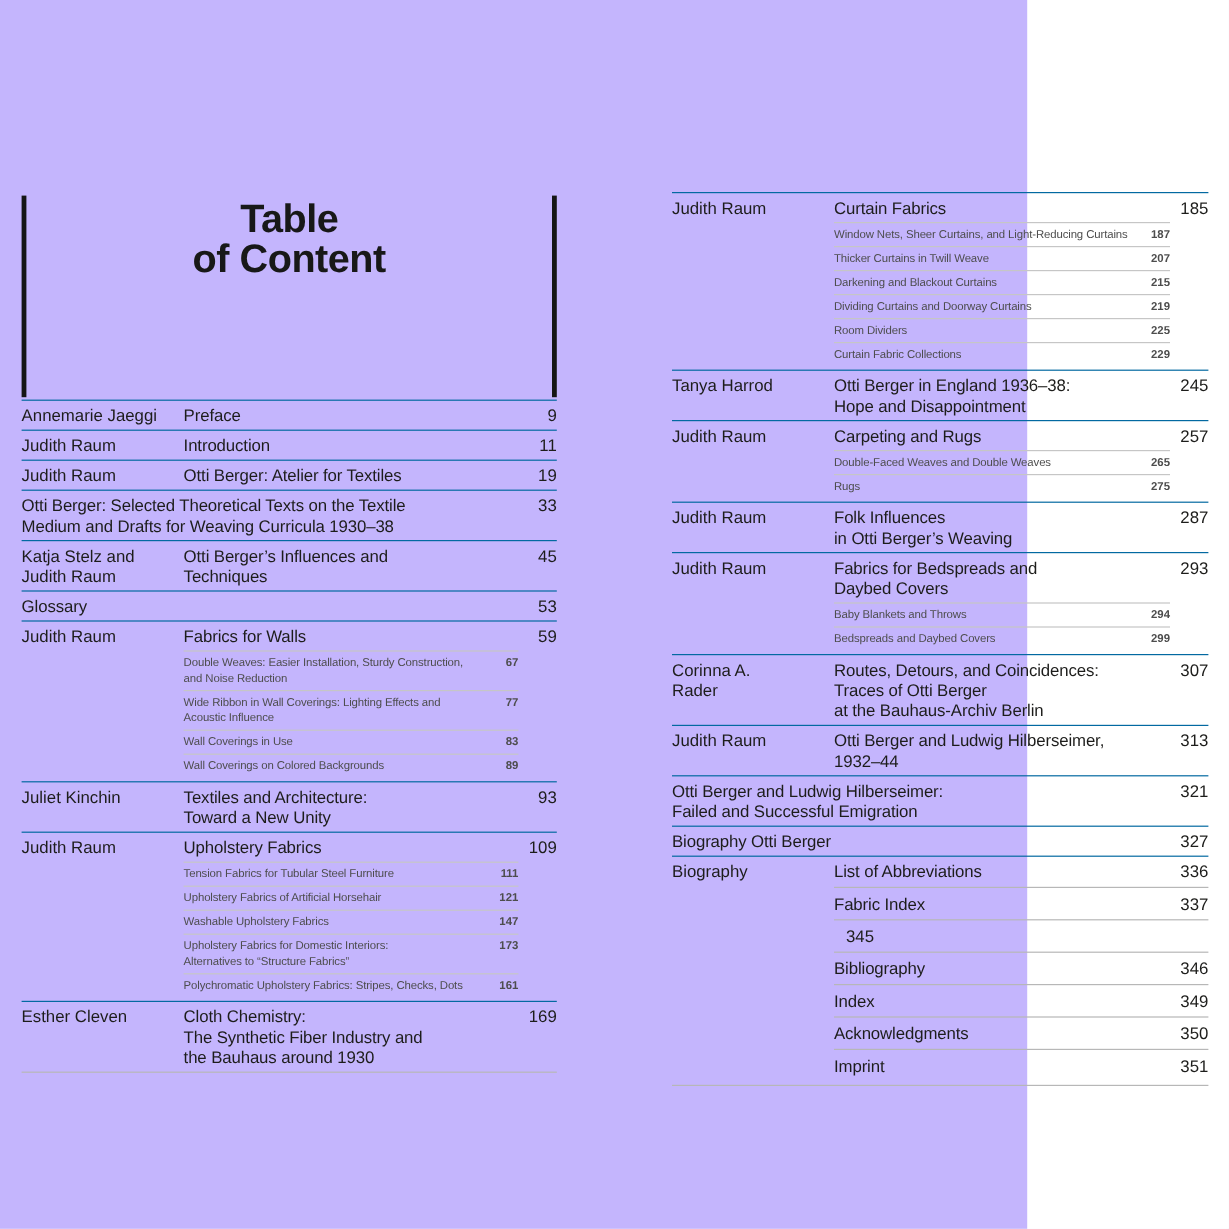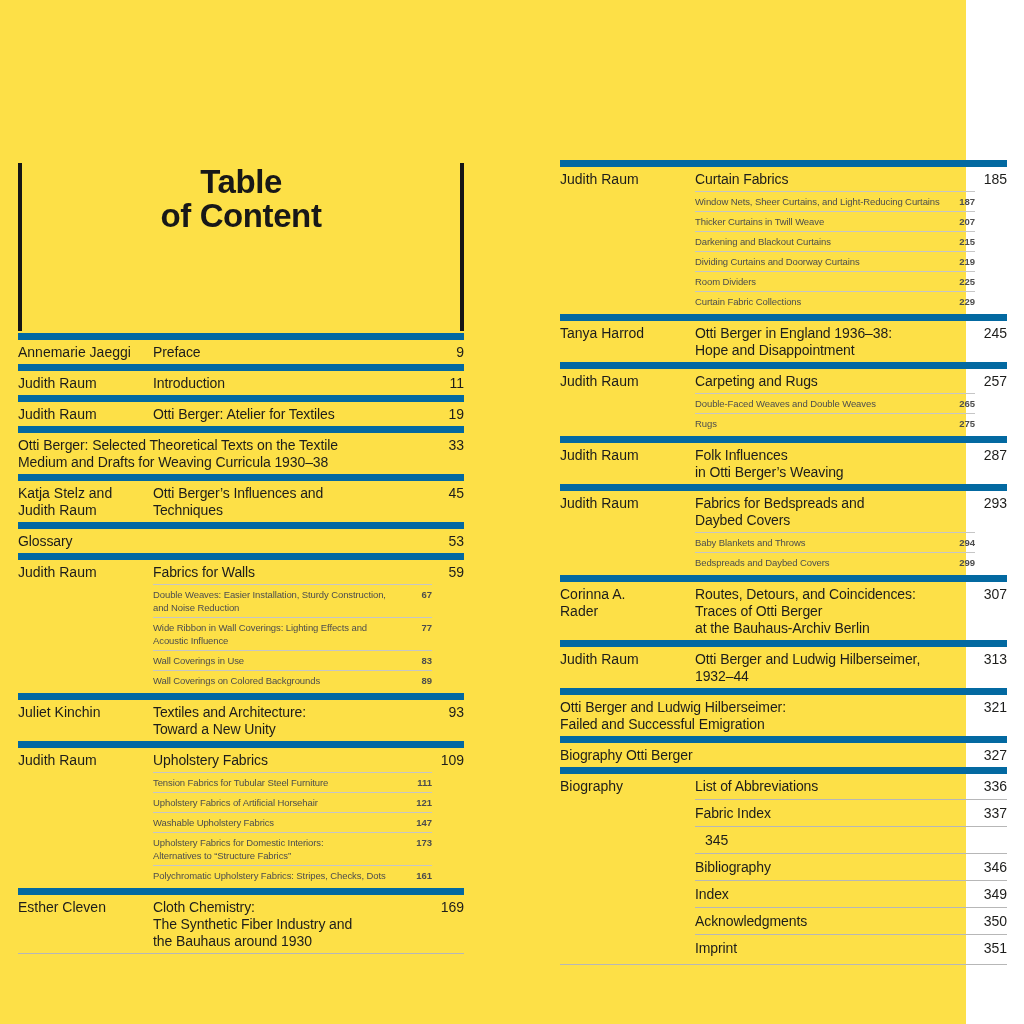--- a/index.html
+++ b/index.html
@@ -1,34 +1,34 @@
 <!DOCTYPE html>
 <html><head>
 <meta charset="utf-8">
 <style>
   html,body{margin:0;padding:0;background:#ffffff;}
   body{width:1024px;height:1024px;overflow:hidden;
        font-family:"Liberation Sans",sans-serif;color:#1d1d1b;}
-  .page{position:relative;width:966px;height:1024px;background:#fde047;}
+  .page{position:relative;width:856px;height:1024px;background:#c4b5fd;}
 
   .col{position:absolute;}
   .col-left{left:18px;top:163px;width:446px;}
   .col-right{left:560px;top:160px;width:447px;}
 
   
   .title-block{position:relative;height:170px;}
   .bar{position:absolute;top:0;width:4px;height:168px;background:#151515;}
   .bar-left{left:0;}
   .bar-right{right:0;}
   .toc-title{text-align:center;font-size:33px;line-height:34px;font-weight:600;
              letter-spacing:-0.4px;color:#181818;white-space:pre-line;padding-top:2px;}
 
   
   .entries{border-bottom:1px solid #b7b7b7;}
-  .entry{display:flex;border-top:7px solid #0369a1;padding:4px 0 3px;}
+  .entry{display:flex;border-top:1px solid #0369a1;padding:4px 0 3px;}
   .author{width:135px;flex:none;font-size:14px;line-height:17px;white-space:pre-line;}
   .body{flex:1;min-width:0;}
   .trow{display:flex;align-items:flex-start;}
   .title{flex:1;font-size:14px;line-height:17px;white-space:pre-line;letter-spacing:-0.1px;}
   .pageno{font-size:14px;line-height:17px;margin-left:10px;text-align:right;white-space:nowrap;}
 
   
   .subs{margin-right:32px;margin-top:3px;}
   .sub{display:flex;border-top:1px solid #c6c6c6;padding:3px 0;justify-content:flex-end;}
   .stitle{flex:1;font-size:9.5px;line-height:13px;color:#4d4d4d;

